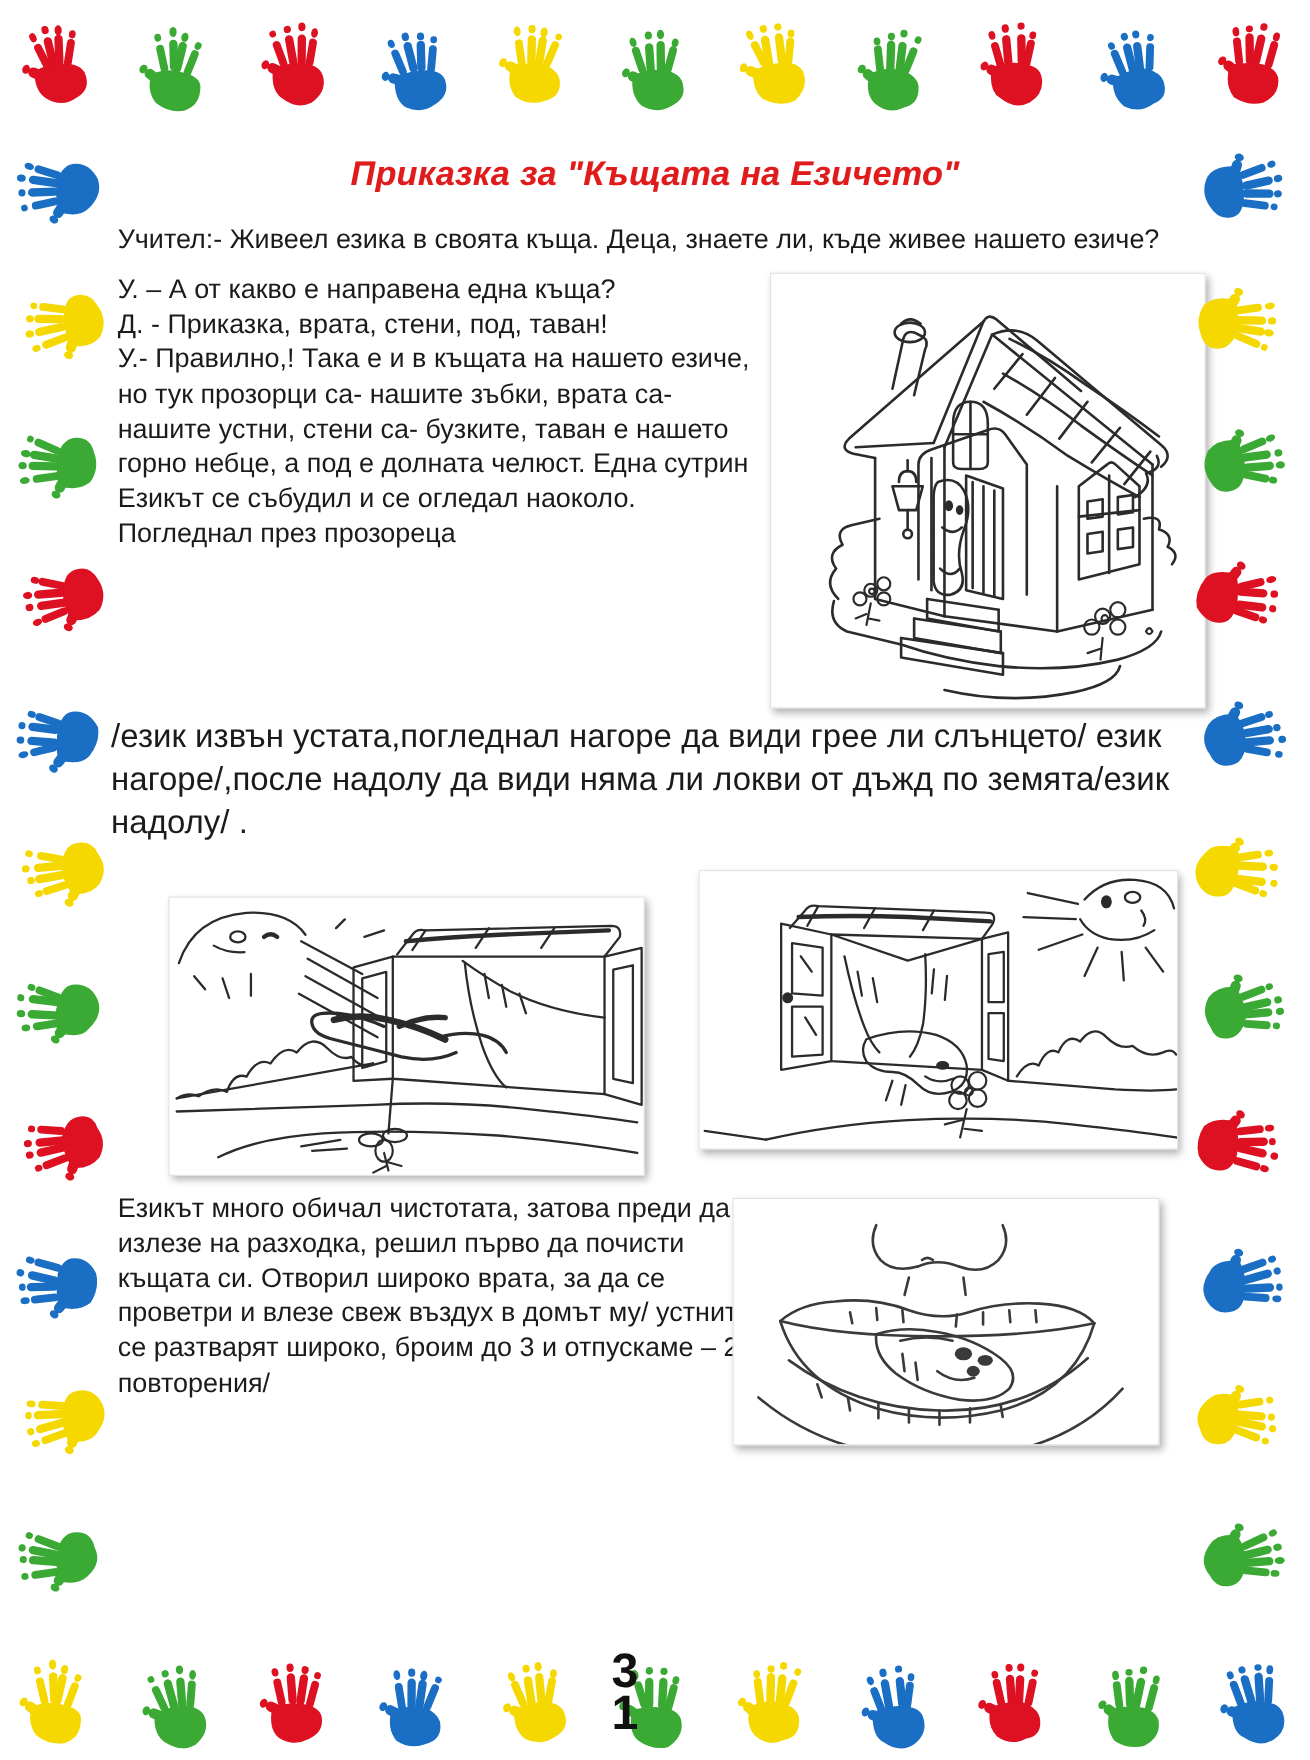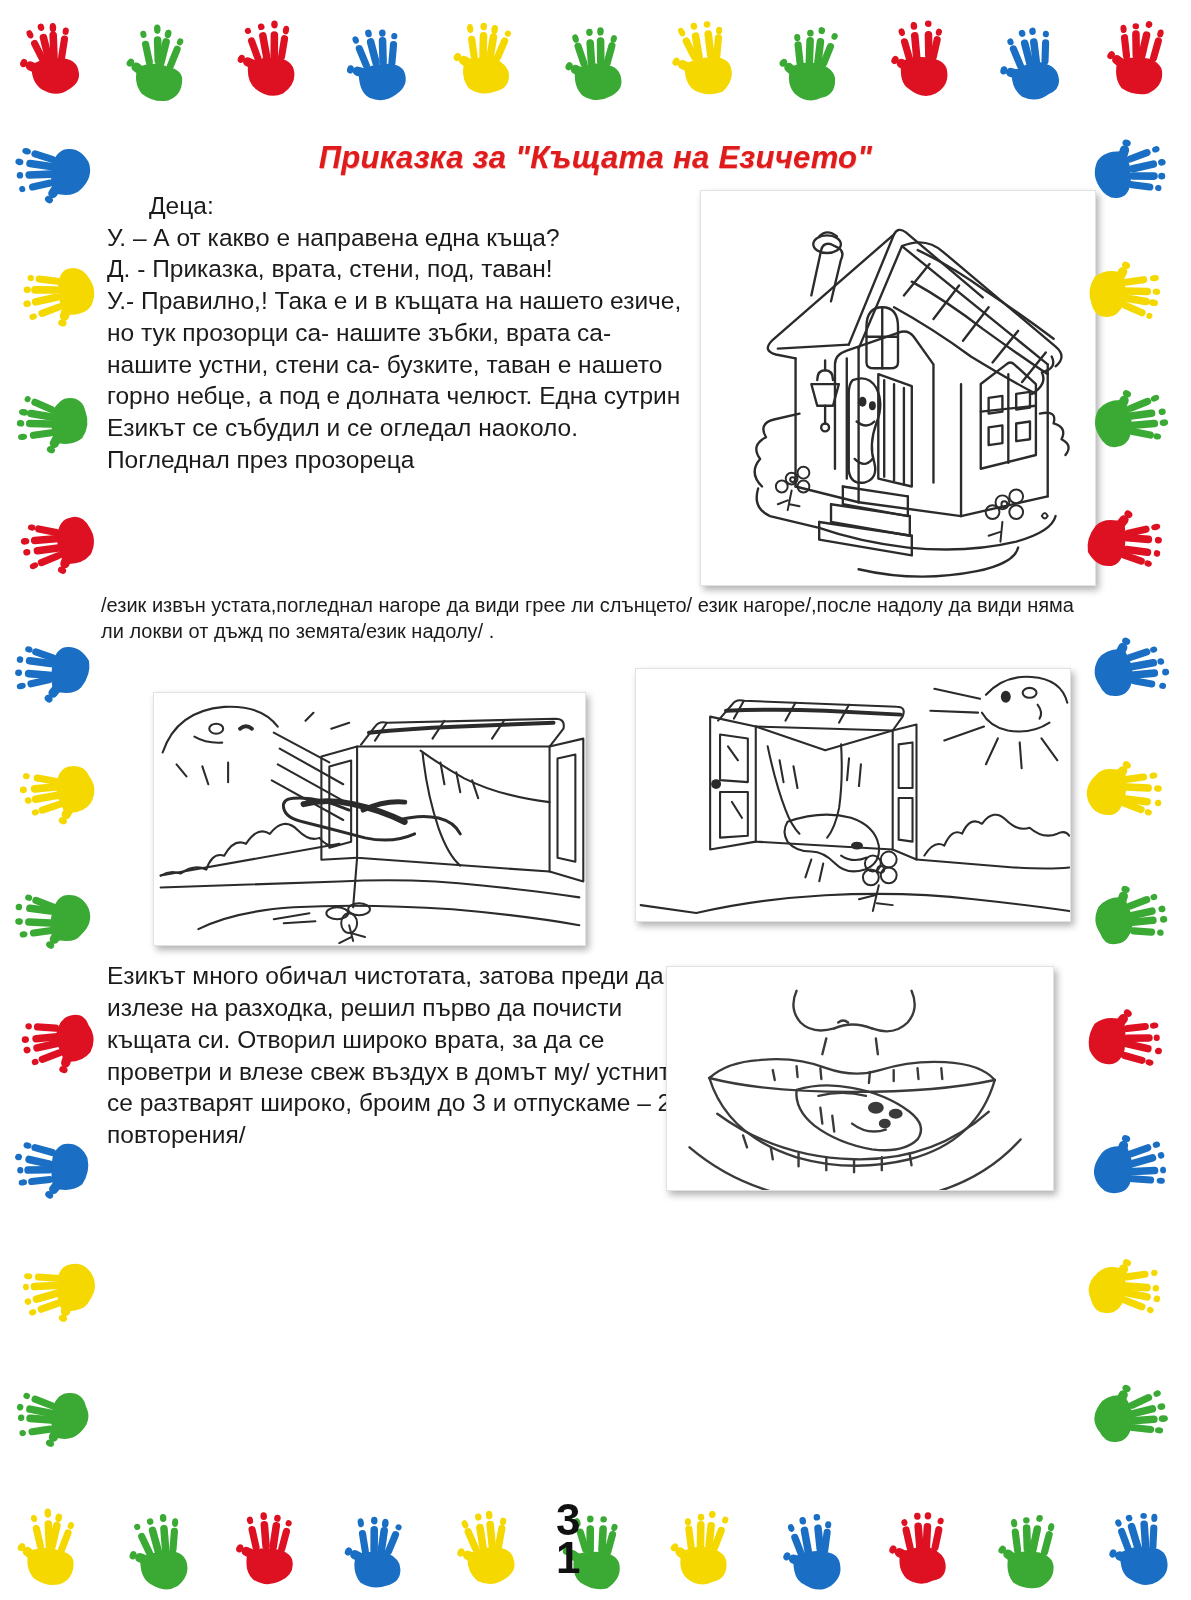--- a/index.html
+++ b/index.html
@@ -92,21 +92,21 @@
     overflow:hidden;
     box-sizing:border-box;
   }
   .pic svg{display:block;width:100%;height:100%;}
 
   #band-text{
     clear:both;
     padding-left:6px;
     padding-right:18px;
     margin-top:20px;
-    font-size:20px;
+    font-size:30px;
     line-height:1.30;
   }
 
   
   #mid-figs{position:relative;height:300px;margin-top:8px;}
   #fig-window-left{position:absolute;left:18px;top:24px;width:433px;height:254px;}
   #fig-window-right{position:absolute;left:500px;top:0px;width:436px;height:254px;}
 
   
   #bottom-wrap{position:relative;margin-top:8px;padding-left:12px;}
@@ -1330,20 +1330,21 @@
             <path d="M26,77.09663563193044 Q22,98.31921620823596 34,107.38870044207579 Q50,121.12314753381725 66,110.5825156695114 Q82,104.29337901513645 80,88.90069134650548 Q79,76.28977953126378 62,71.74889774272742 Q44,66.15734258272278 26,77.09663563193044 Z"></path>
           </g>
         </svg>
       </div>
     </div>
 
   <div id="content">
 
     <h1 id="title">Приказка за "Къщата на Езичето"</h1>
 
+    <p class="para" id="intro">Учител:-  Живеел езика в своята къща. Деца, знаете ли, къде живее нашето езиче?</p>
 
     <div id="dialog-wrap">
 
       <figure id="house-fig">
         <div class="pic" style="width:396px;height:396px;">
           <svg viewBox="0 0 400 400" xmlns="http://www.w3.org/2000/svg">
             <g fill="none" stroke="#2b2b2b" stroke-width="2.4" stroke-linecap="round" stroke-linejoin="round">
 
               <path d="M62 300 Q48 286 60 272 Q50 258 66 250 Q58 236 74 232 L100 226"></path>
               <path d="M58 302 Q52 322 70 330 L120 342 Q160 356 210 362 Q270 368 320 356 Q356 346 360 330"></path>
@@ -1418,21 +1419,20 @@
                 <circle cx="308" cy="318" r="3"></circle>
                 <path d="M306 336 L304 356 M304 346 L292 350"></path>
                 <path d="M346 330 q3 -6 6 0 q-3 5 -6 0"></path>
               </g>
             </g>
           </svg>
         </div>
       </figure>
 
       <div id="dialog" class="para">
-        <div class="indent1">Деца:</div>
         <div>У.  – А от какво е направена  една къща?</div>
         <div>Д. - Приказка, врата, стени, под, таван!</div>
         <div>У.- Правилно,! Така е и в къщата на нашето езиче, но тук прозорци са- нашите зъбки, врата са- нашите устни, стени са- бузките, таван е нашето горно небце, а под е долната челюст. Една сутрин Езикът се събудил и се огледал наоколо. Погледнал през прозореца</div>
       </div>
     </div>
 
     <p class="para" id="band-text">/език извън устата,погледнал нагоре да види грее ли слънцето/ език нагоре/,после надолу да види няма ли локви от дъжд по земята/език надолу/ .</p>
 
     <div id="mid-figs">
 

